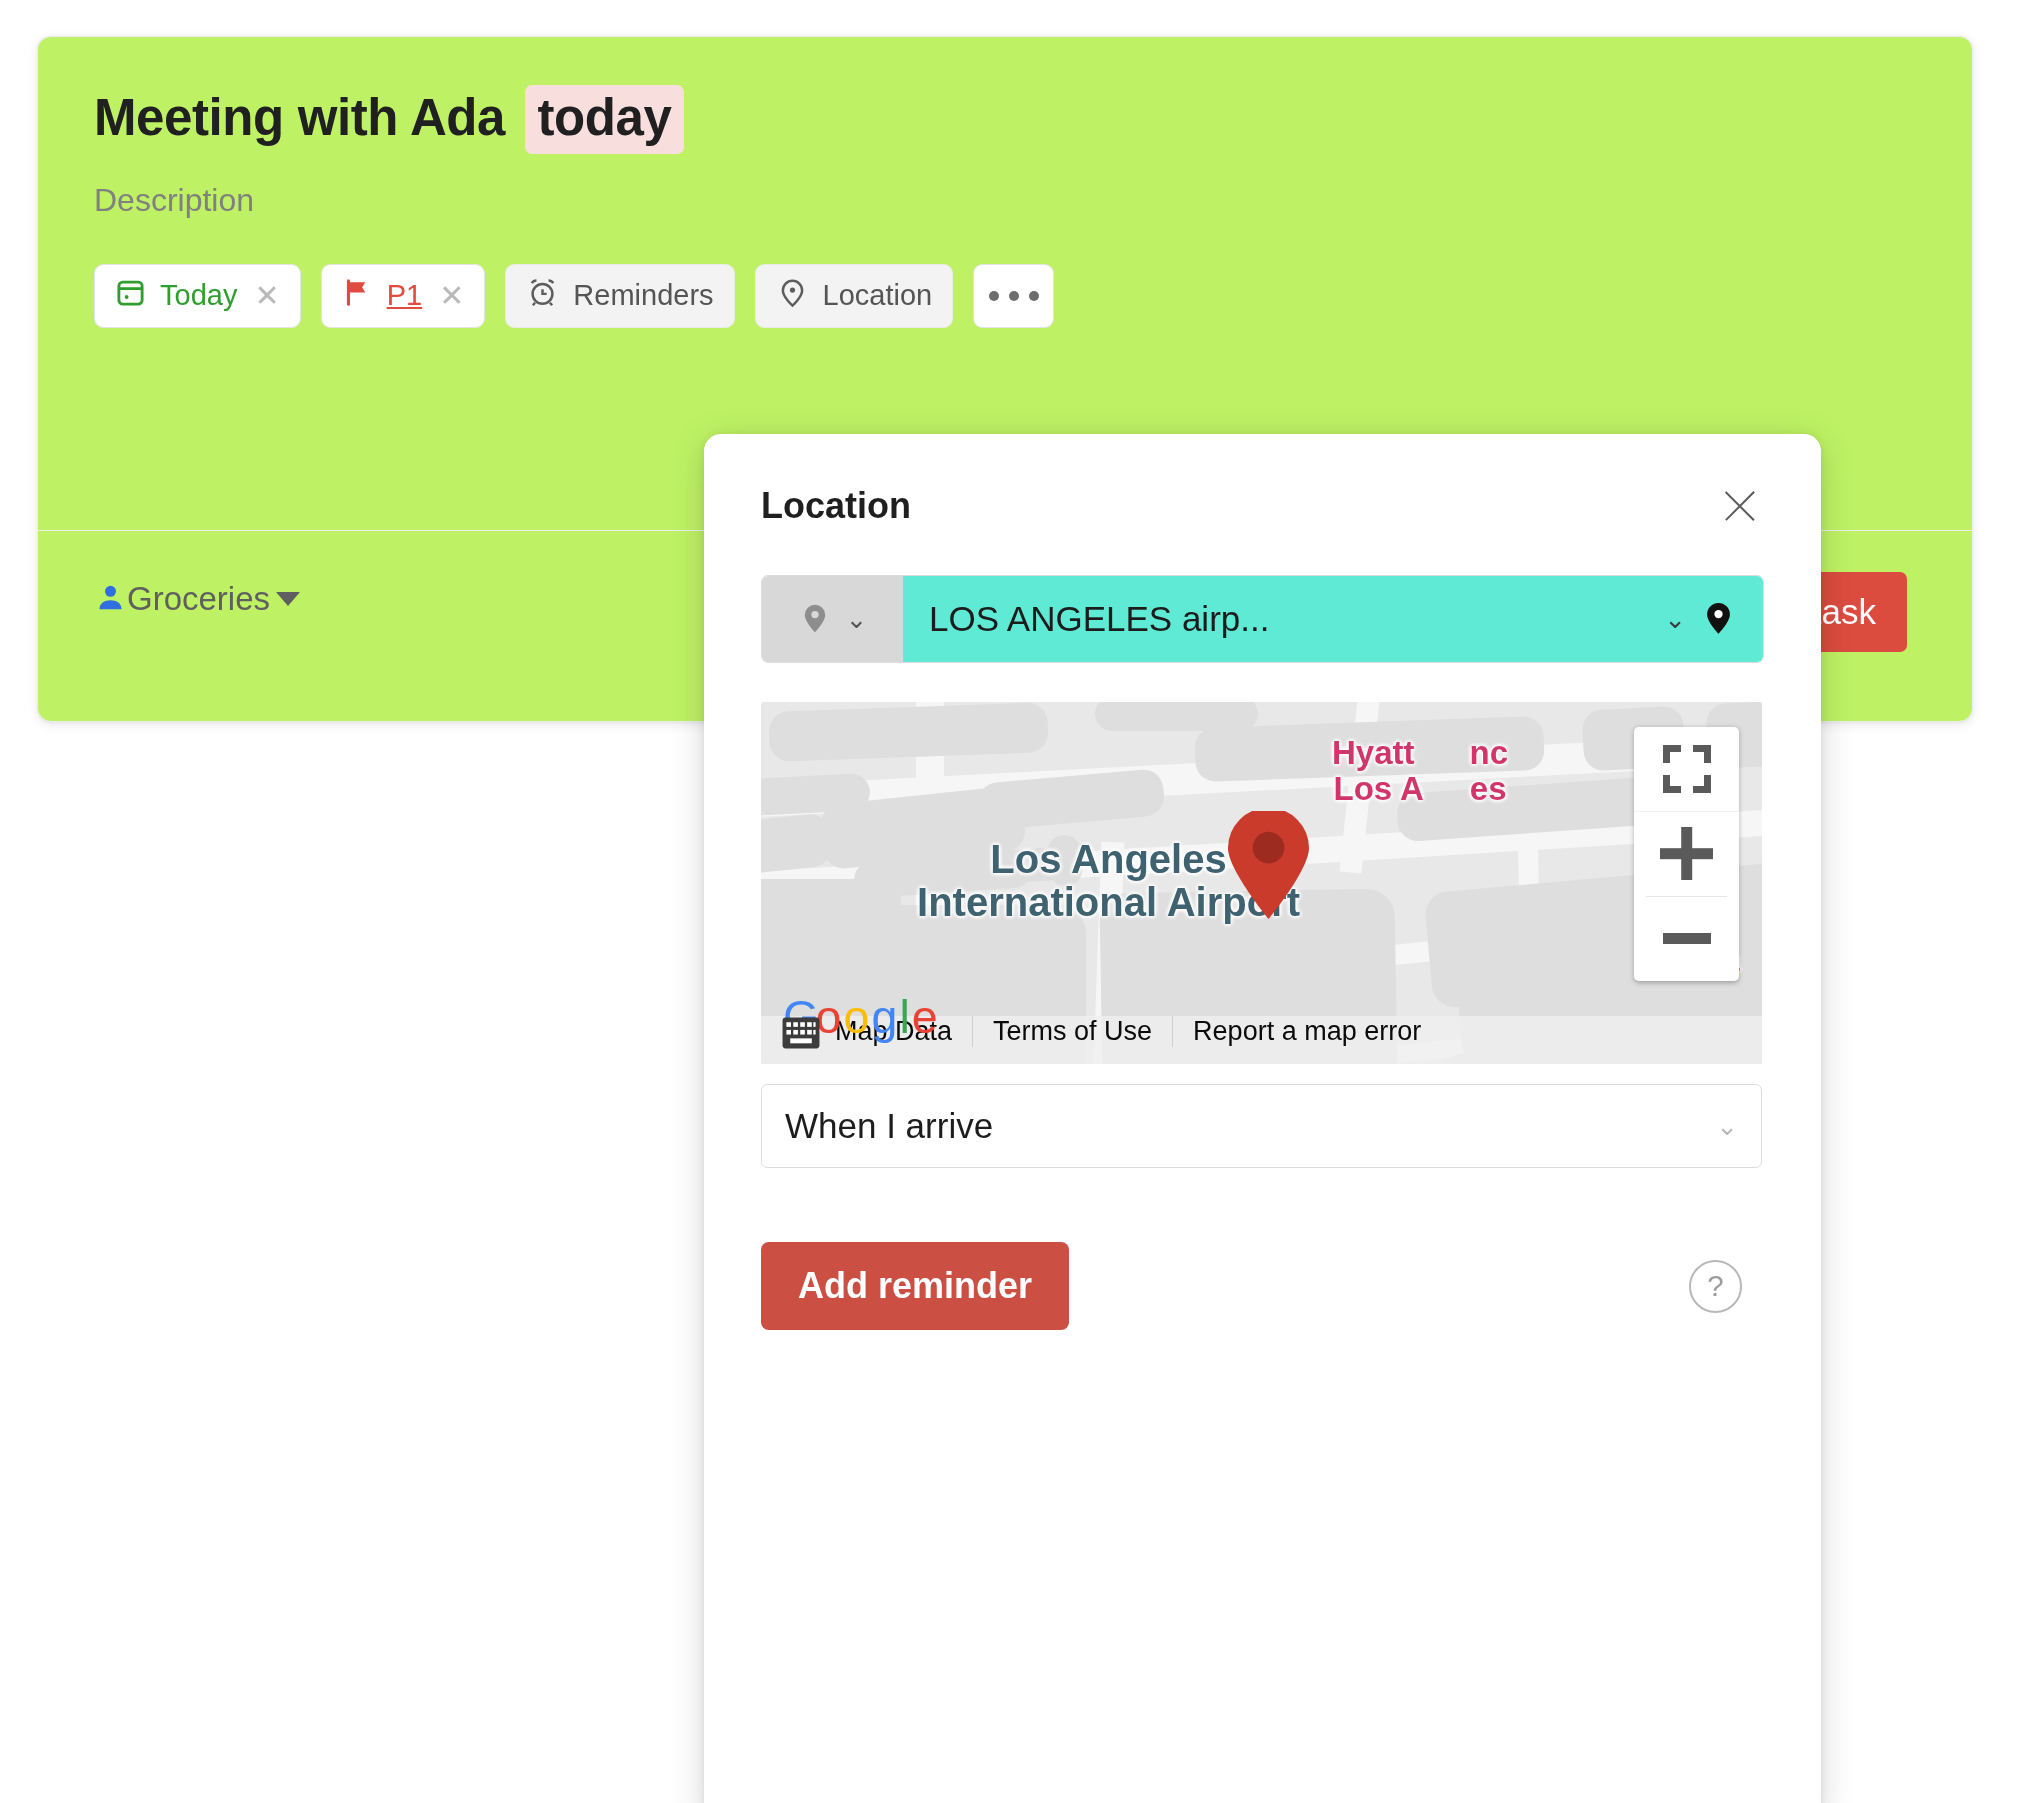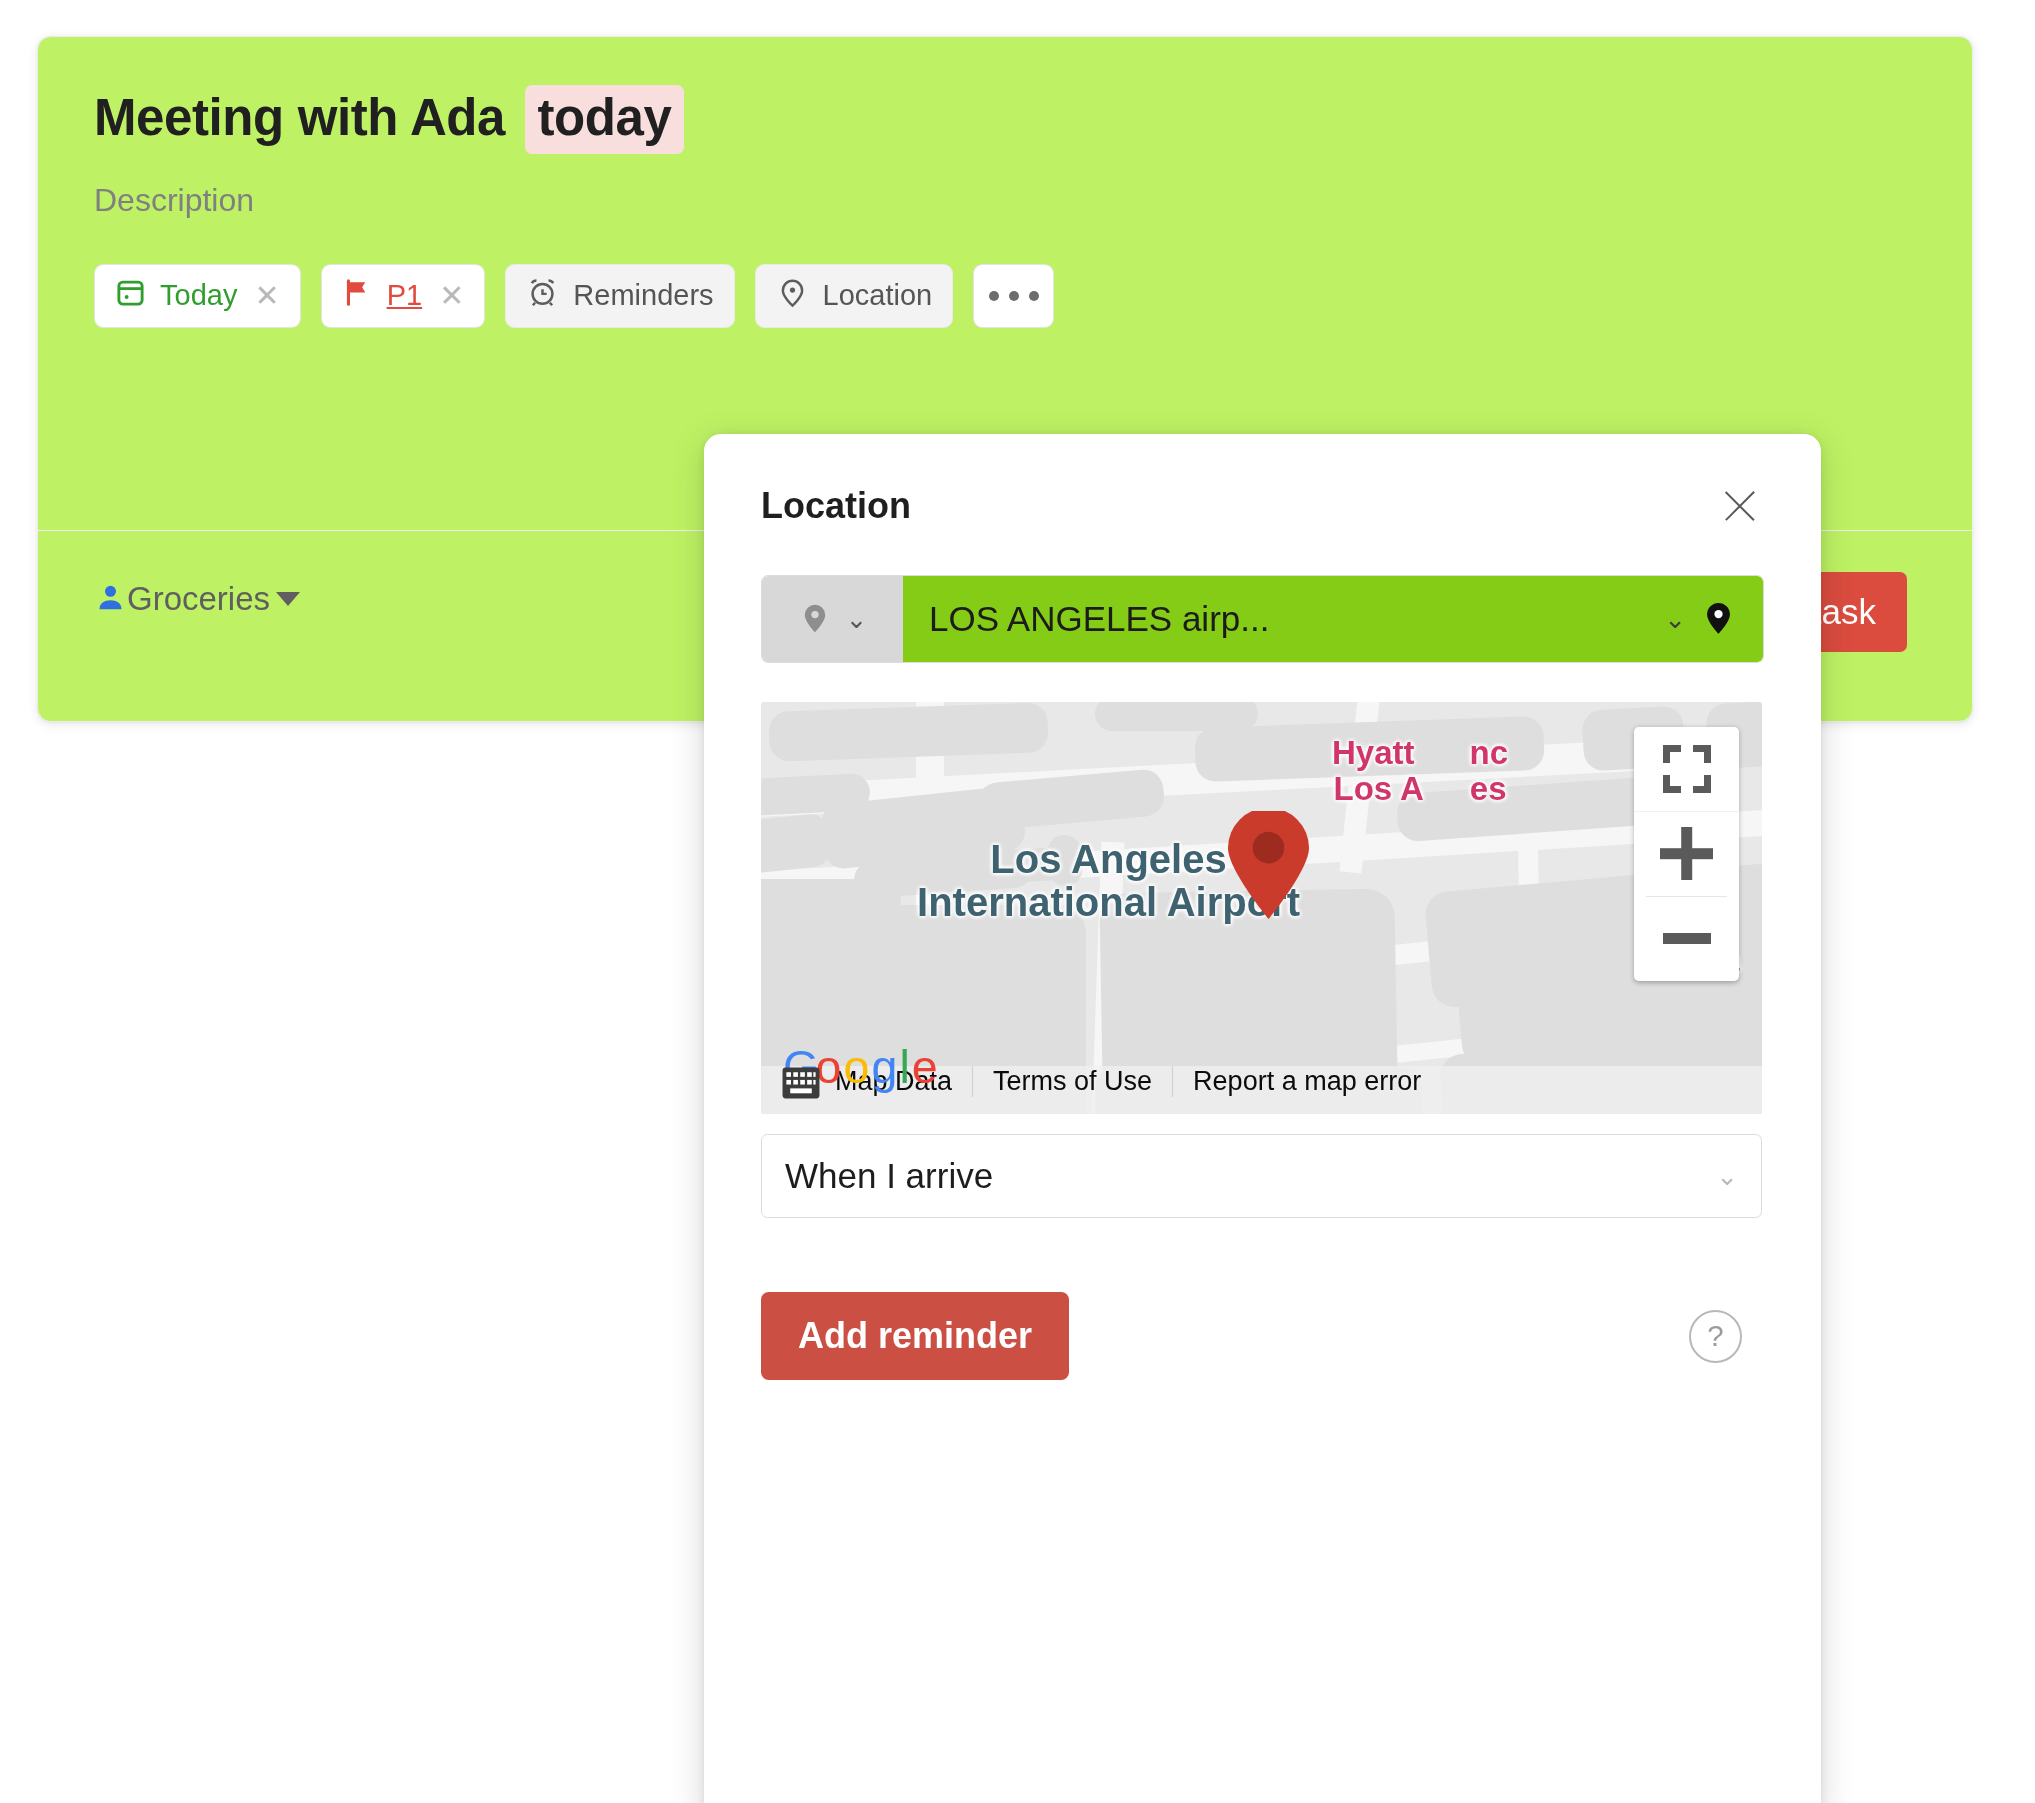--- a/index.html
+++ b/index.html
@@ -101,31 +101,31 @@
   .loc-input-row {
     margin-top: 45px; display: flex; align-items: stretch;
     height: 88px; border: 0.8px solid #dcdcdc; border-radius: 7px; overflow: hidden;
   }
   .loc-type {
     width: 141px; background: #d8d8d8; display: flex; align-items: center;
     justify-content: center; gap: 14px; flex: none;
   }
   .loc-type .chev { color: #555; font-size: 25.6px; }
   .loc-value {
-    flex: 1; background: #84cc16; display: flex; align-items: center;
+    flex: 1; background: #5eead4; display: flex; align-items: center;
     padding: 0 26px; gap: 14px;
   }
   .loc-value .txt { flex: 1; font-size: 35px; color: #1c1c1c; }
   .loc-value .chev { color: #3c3c3c; font-size: 26px; }
   .loc-value .pin-black { flex: none; }
 
   
   .map {
     position: relative; margin-top: 39px;
-    width: 1001px; height: 412px;
+    width: 1001px; height: 362px;
     background: #e8e8e8; border-radius: 3.1px; overflow: hidden;
   }
   .map-bg { position: absolute; inset: 0; }
   .road { position: absolute; background: #f6f6f6; }
   .blk  { position: absolute; background: #dedede; border-radius: 20px; }
   .map-label {
     position: absolute; text-align: center; line-height: 1.08;
     font-weight: 700; pointer-events: none;
     text-shadow: 0 0 5.4px #fff, 0 0 5.4px #fff, 0 0 5.4px #fff, 0 0 3.9px #fff;
   }

